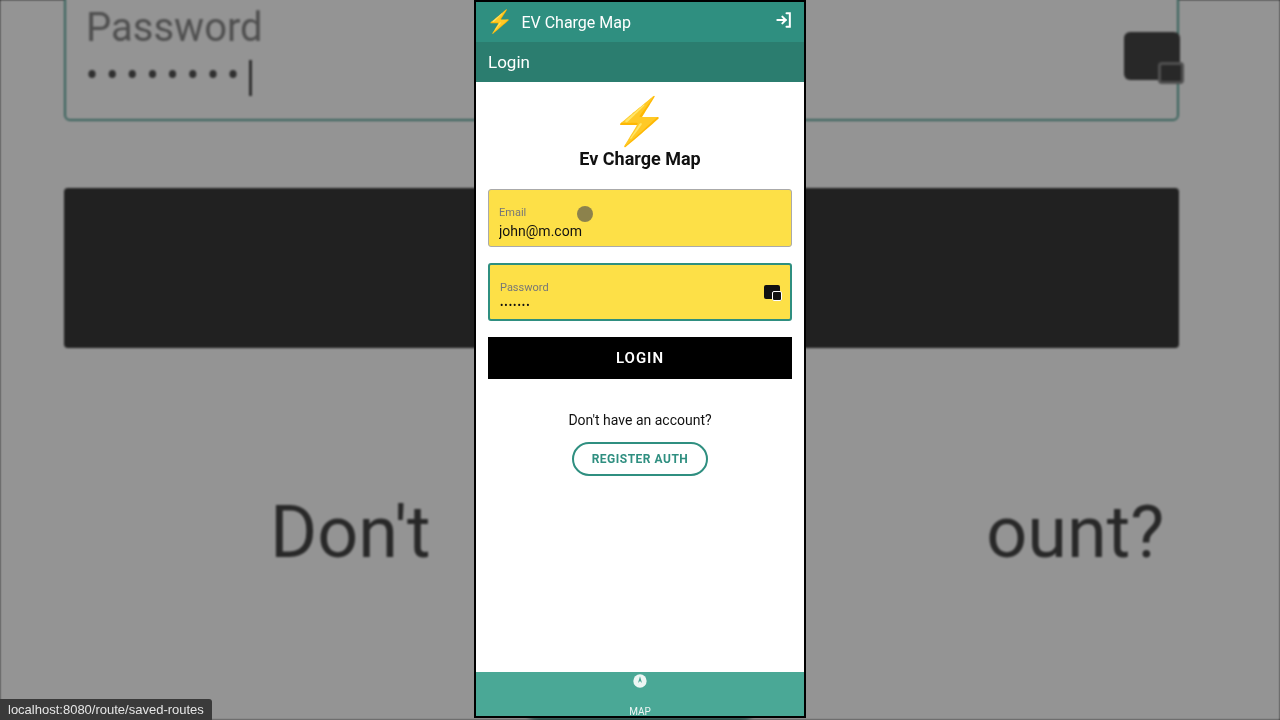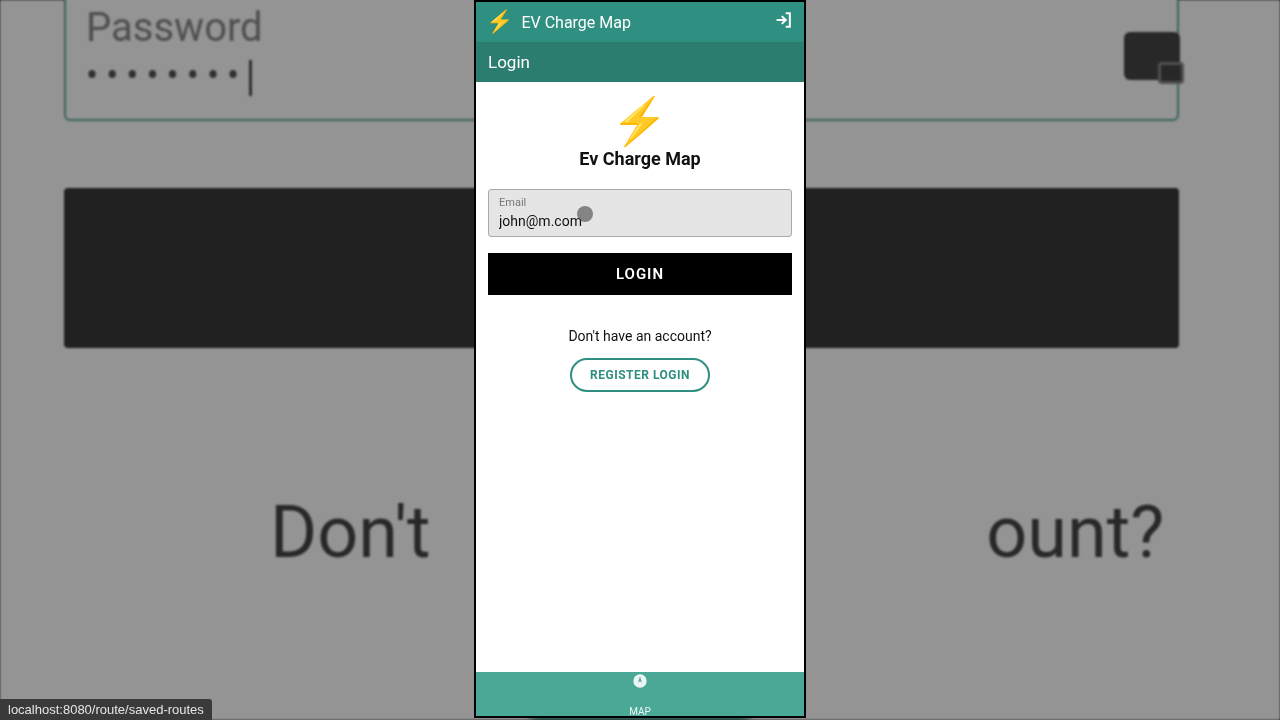--- a/index.html
+++ b/index.html
@@ -64,22 +64,22 @@
     display:flex; align-items:center; padding:0 12px; font-size:17px;
   }
 
   .content{ flex:1; padding:16px 12px 0; display:flex; flex-direction:column; align-items:center;}
   .logo-block{text-align:center; margin-bottom:20px;}
   .big-bolt{font-size:46px; color:#f4d300; line-height:1;}
   .logo-text{font-size:18px; font-weight:700; color:#111; margin-top:4px;}
 
   .field{
     width:100%; border:1px solid #aaa; border-radius:3px;
-    padding:6px 10px 6px; margin-bottom:16px; position:relative;
-    background:#e5e5e5;
+    padding:16px 10px 6px; margin-bottom:16px; position:relative;
+    background:#fde047;
   }
   .field.focused{border:2px solid #2f8f80;}
   .field-label{font-size:11px; color:#777;}
   .field-input{
     width:100%; border:none; outline:none; font-size:14px; color:#111;
     background:transparent; padding:0; margin-top:4px;
     font-family:inherit;
   }
   .pw-icon{
     position:absolute; right:10px; top:50%; transform:translateY(-50%);
@@ -174,25 +174,30 @@
       <div class="big-bolt">⚡</div>
       <div class="logo-text">Ev Charge Map</div>
     </div>
 
     <div class="field" style="position:relative;">
       <div class="field-label">Email</div>
       <input class="field-input" type="text" value="john@m.com" style="">
       <div class="pointer-dot" style="left:88px; top:16px;"></div>
     </div>
 
+    <div class="field focused">
+      <div class="field-label">Password</div>
+      <input class="field-input" type="password" style="letter-spacing: 1px; font-size: 10px;" value="•••••••">
+      <div class="pw-icon"></div>
+    </div>
 
     <button class="login-btn">LOGIN</button>
 
     <div class="prompt">Don't have an account?</div>
-    <button class="register-btn">REGISTER LOGIN</button>
+    <button class="register-btn">REGISTER AUTH</button>
   </div>
 
   <div class="bottomnav">
     <div class="nav-item">
       <span class="nicon">
         <svg width="16" height="16" viewBox="0 0 24 24" fill="#fff">
             <circle cx="12" cy="12" r="10" fill="#fff"></circle>
             <polygon points="12,5 9,15 12,12 15,15" fill="#4aa896"></polygon>
           </svg>
       </span>

